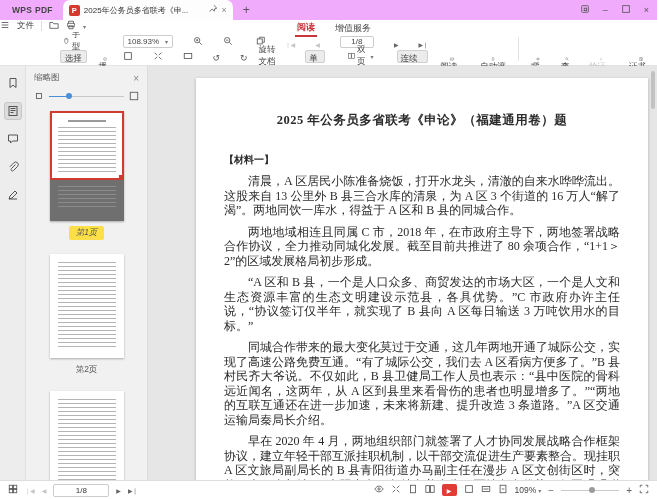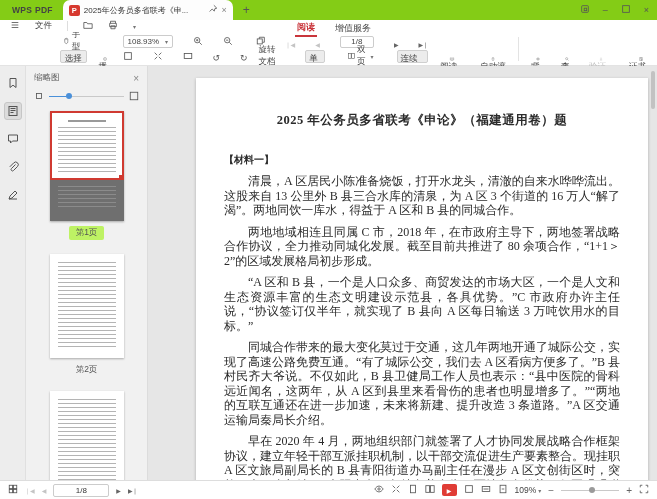--- a/index.html
+++ b/index.html
@@ -1,32 +1,32 @@
 <!DOCTYPE html>
 <html><head>
 <meta charset="utf-8">
 <style>
   * { box-sizing: border-box; margin: 0; padding: 0; }
   html,body { width:657px; height:499px; overflow:hidden; }
   body { font-family:"Liberation Sans",sans-serif; color:#333; background:#e2e2e2; font-size:9px; }
   .app { width:657px; height:499px; display:flex; flex-direction:column; }
 
   
-  .titlebar { height:20px; background:#84cc16; display:flex; align-items:center; position:relative; flex:0 0 auto; }
+  .titlebar { height:20px; background:#f0abfc; display:flex; align-items:center; position:relative; flex:0 0 auto; }
   .app-logo { font-size:8.5px; font-weight:bold; color:#444; padding:0 10px 0 12px; letter-spacing:.3px; }
   .tab { height:20px; width:170px; background:#fdfdfd; border-radius:7px 7px 0 0; display:flex; align-items:center; padding:0 6px; gap:4px; }
   .pdficon { width:11px; height:11px; background:#d6382e; color:#fff; font-size:7.5px; font-weight:bold; border-radius:2px; display:flex; align-items:center; justify-content:center; flex:0 0 auto; }
   .tab-title { font-size:8px; color:#333; white-space:nowrap; overflow:hidden; flex:1; }
   .tab-pin, .tab-close { color:#888; font-size:9px; flex:0 0 auto; cursor:default; }
   .newtab { font-size:12px; color:#555; padding:0 10px; }
   .wincontrols { position:absolute; right:8px; top:0; height:20px; display:flex; align-items:center; gap:13px; color:#555; }
   .wincontrols span { font-size:9px; line-height:1; }
 
   
-  .menurow { height:17px; background:#fff; display:flex; align-items:center; padding-left:10px; gap:15px; position:relative; font-size:8.5px; color:#444; }
+  .menurow { height:17px; background:#fff; display:flex; align-items:center; gap:7px; position:relative; font-size:8.5px; color:#444; }
   .vdiv { width:1px; height:10px; background:#ddd; }
   .ribbon-tabs { position:absolute; left:295px; top:0; height:17px; display:flex; gap:16px; align-items:center; }
   .rtab { font-size:9px; color:#444; padding:1px 2px; }
   .rtab.active { color:#c9353b; font-weight:bold; border-bottom:2px solid #c9353b; }
 
   
   .ribbon { height:34px; background:#fff; border-bottom:1px solid #e3e3e3; display:flex; align-items:center; padding-left:60px; gap:8px; flex:0 0 auto; }
   .grp { display:flex; flex-direction:column; justify-content:space-between; height:28px; }
   .r { display:flex; align-items:flex-end; gap:20px; height:13px; font-size:8.5px; color:#444; }
   .big { display:flex; flex-direction:column; align-items:center; justify-content:space-between; height:28px; padding:0 4px; font-size:8.5px; color:#444;margin-top:45px; }
@@ -61,21 +61,21 @@
   .t1 { height:110px; }
   .t2 { height:104px; margin-top:14px; }
   .t3 { height:104px; margin-top:14px; }
   .tl { position:absolute; left:8px; right:8px; background:repeating-linear-gradient(to bottom,#b4b4b4 0 1px,transparent 1px 4px); }
   .tl.title { left:18px; right:18px; height:2px; background:#9a9a9a; }
   .viewport { position:absolute; left:0; top:0; right:0; height:63%; border:2px solid #d03a31; }
   .vp-handle { position:absolute; right:-2px; bottom:-2px; width:5px; height:5px; background:#d03a31; }
   .darkzone { position:absolute; left:0; right:0; bottom:0; height:37%; background:#6f6f6f; }
   .darkzone .dl { position:absolute; left:8px; right:8px; height:22px; top:6px; background:repeating-linear-gradient(to bottom,#8b8b8b 0 1px,transparent 1px 4px); }
   .tlabel { font-size:8.5px; color:#555; margin-top:5px; padding:1px 7px; border-radius:2px; }
-  .tlabel.sel { background:#bef264; }
+  .tlabel.sel { background:#fde047;font-style:italic; }
 
   .docarea { flex:1; background:#e6e6e6; overflow:hidden; position:relative; }
   .page { margin:12px 9px 0 48px; background:#fff; box-shadow:0 1px 3px rgba(0,0,0,.25); padding:34px 28px 20px 28px; min-height:600px; font-family:"Liberation Serif",serif; color:#2b2b2b; }
   .doc-title { font-size:12.5px; font-weight:bold; text-align:center; letter-spacing:.5px; margin-bottom:24px; }
   .doc-section { font-size:10px; font-weight:bold; margin-bottom:4px;margin-top:16px; }
   .page p { font-size:12px; line-height:14.5px; text-align:justify; text-indent:2em; margin:7px 0; }
   .vscroll { position:absolute; right:2px; top:5px; width:4px; height:38px; background:#c2c2c2; border-radius:2px; }
 
   
   .statusbar { height:19px; background:#fff; border-top:1px solid #ddd; display:flex; align-items:center; justify-content:space-between; padding:0 8px; flex:0 0 auto; }

